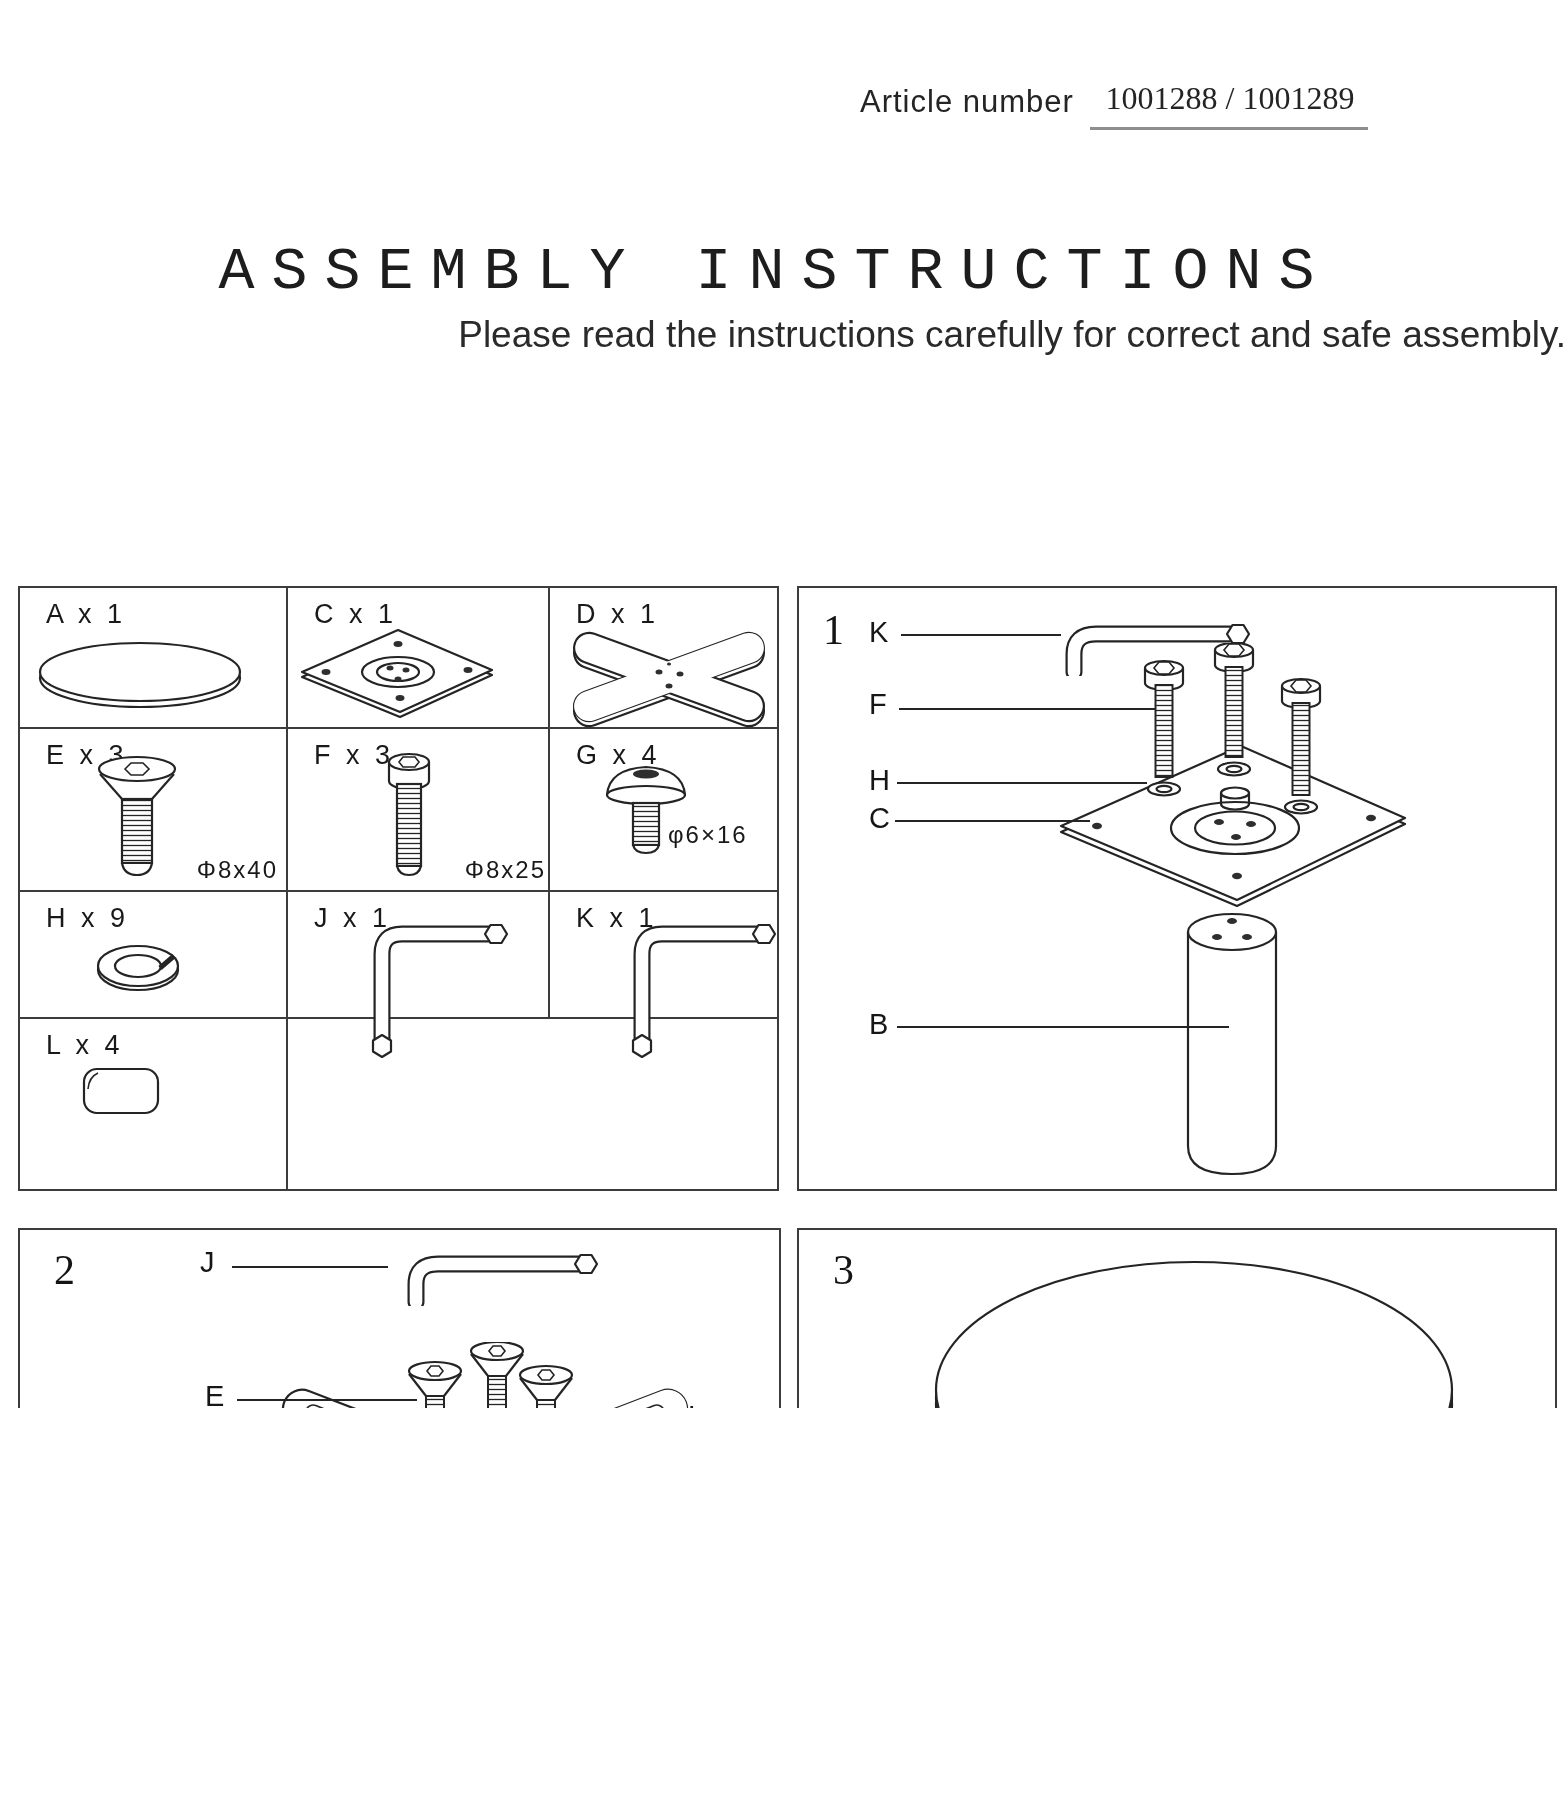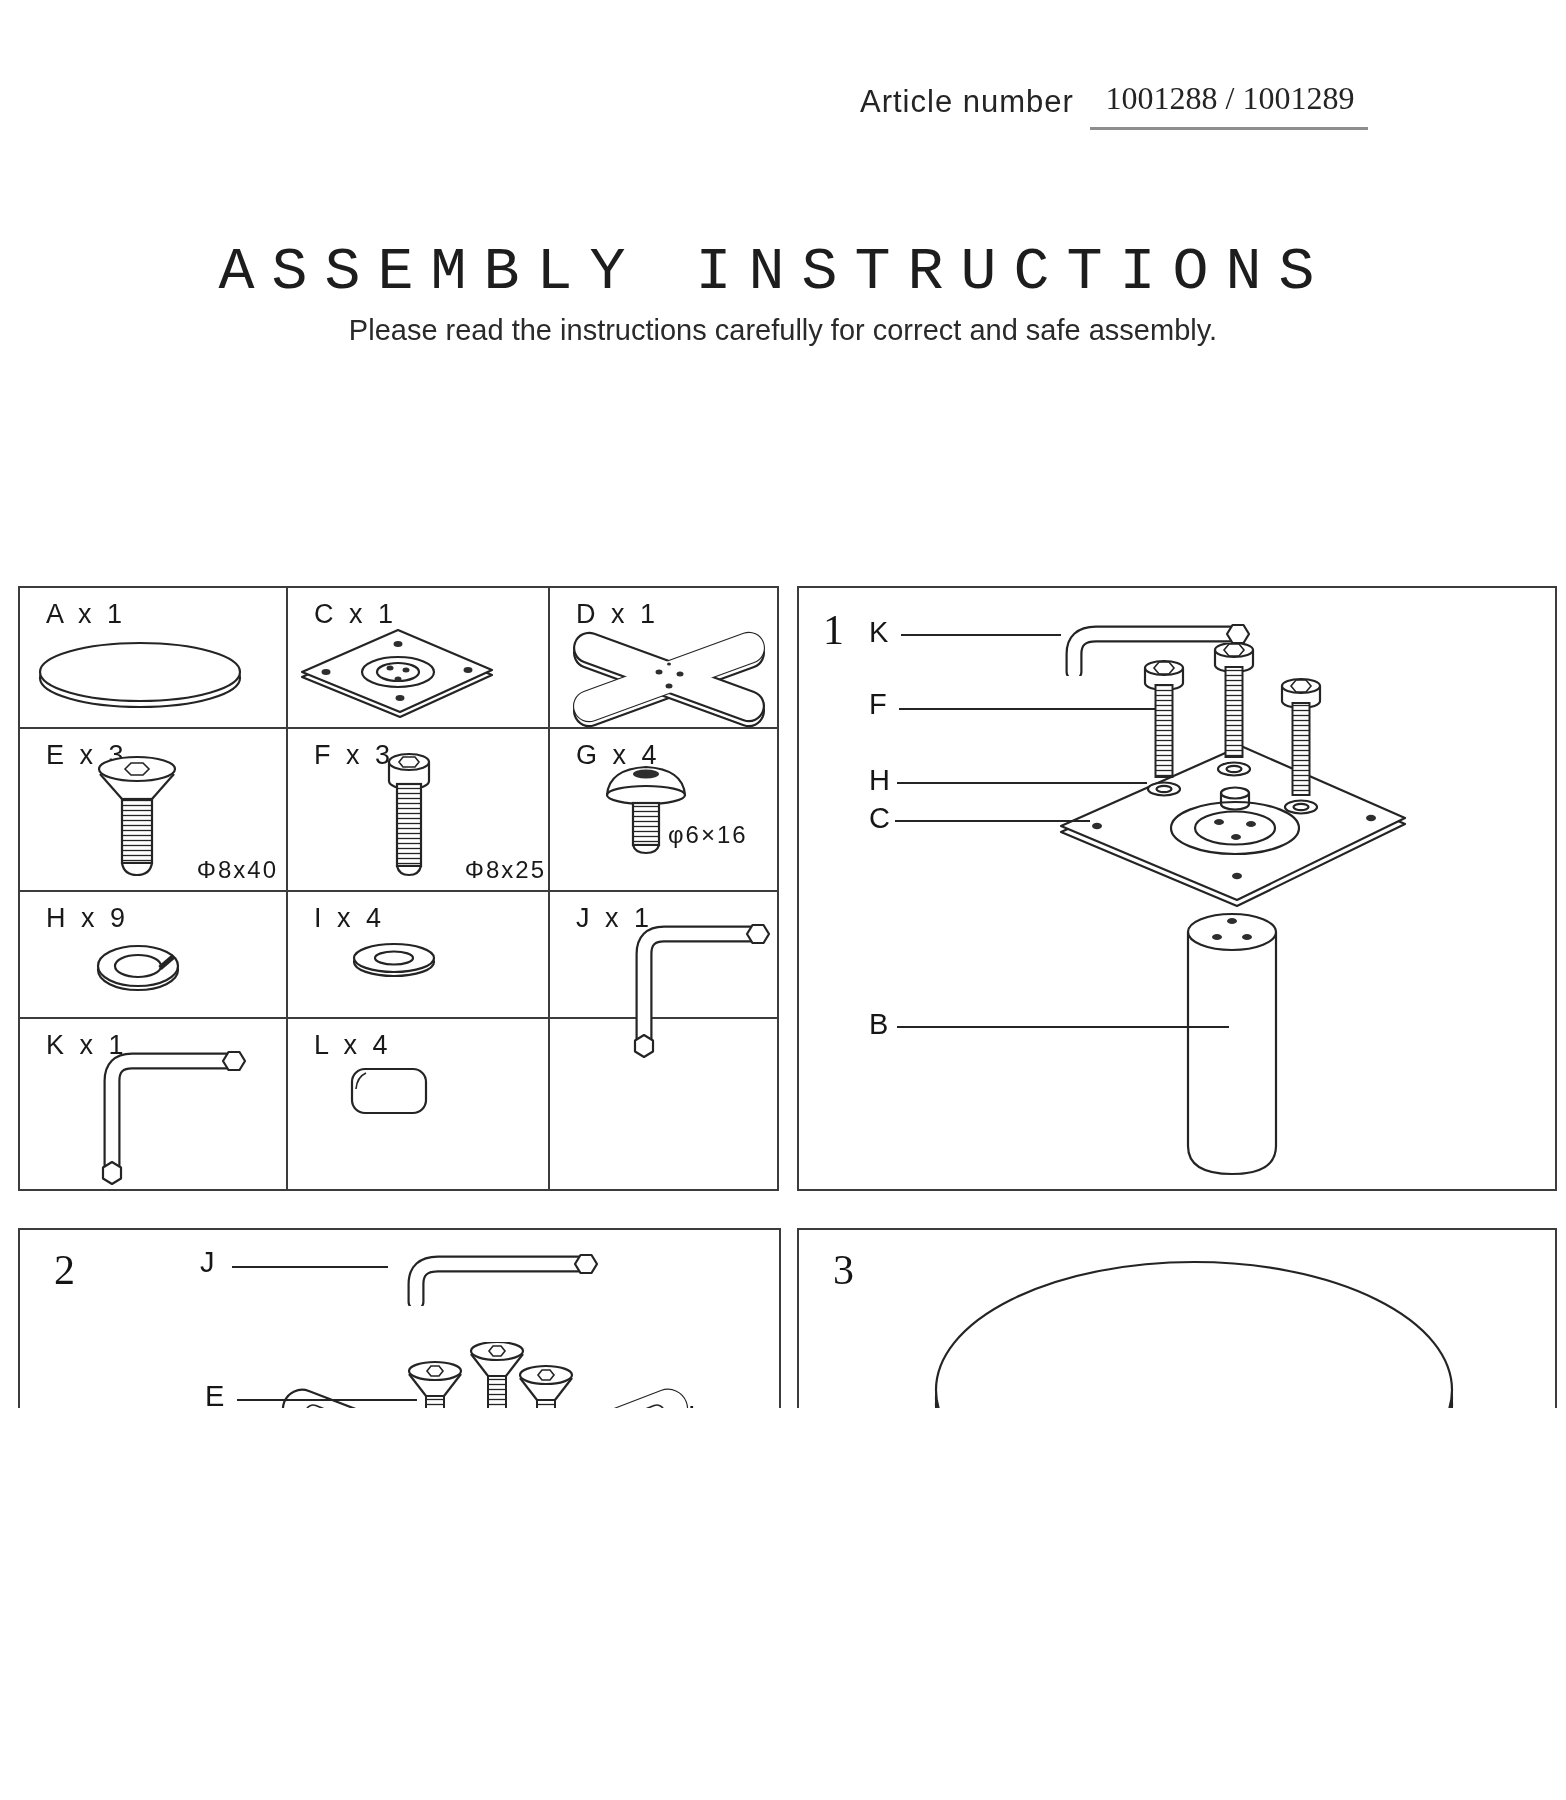--- a/index.html
+++ b/index.html
@@ -6,21 +6,21 @@
   .page{position:relative;width:1566px;height:1408px;background:#fff;overflow:hidden;
         font-family:"Liberation Sans",sans-serif;color:#1c1c1c}
   .abs{position:absolute}
   
   .art-label{position:absolute;left:860px;top:84px;font-size:31px;letter-spacing:1px;color:#242424}
   .art-value{position:absolute;left:1092px;top:80px;width:276px;text-align:center;
              font-family:"Liberation Serif",serif;font-size:32px;color:#242424}
   .art-rule{position:absolute;left:1090px;top:127px;width:278px;border-top:3px solid #8e8e8e}
   .title{position:absolute;left:0;right:16px;top:238px;text-align:center;
          font-family:"Liberation Mono",monospace;font-size:60px;letter-spacing:17px;color:#1d1d1d;white-space:nowrap}
-  .subtitle{position:absolute;left:0;right:0;top:314px;text-align:center;font-size:29px;color:#2a2a2a}
+  .subtitle{position:absolute;left:0;right:0;top:314px;text-align:right;font-size:37px;color:#2a2a2a}
   
   .panel{position:absolute;border:2.5px solid #3c3c3c;background:#fff}
   .parts{left:18px;top:586px;width:757px;height:601px;display:grid;
          grid-template-columns:268px 262px 1fr;grid-template-rows:141px 163px 127px 1fr}
   .cell{position:relative;border-right:2px solid #3c3c3c;border-bottom:2px solid #3c3c3c}
   .cell:nth-child(3n){border-right:none}
   .cell:nth-child(n+10){border-bottom:none}
   .cell-label{position:absolute;top:11px;left:26px;font-size:27px;letter-spacing:4px;color:#191919}
   .note{position:absolute;font-size:24px;letter-spacing:2px;color:#191919}
   .stepnum{position:absolute;font-family:"Liberation Serif",serif;font-size:42px;color:#141414}
@@ -154,28 +154,20 @@
     <div class="cell">
       <div class="cell-label">H x 9</div>
       <svg class="abs" style="left:64px;top:40px" width="108" height="72">
         <ellipse class="wh" cx="54" cy="38" rx="40" ry="20"></ellipse>
         <ellipse class="wh" cx="54" cy="34" rx="40" ry="20"></ellipse>
         <ellipse class="wh" cx="54" cy="34" rx="23" ry="11"></ellipse>
         <line class="ln" style="stroke-width:5px" x1="90" y1="24" x2="76" y2="36"></line>
       </svg>
     </div>
 
-    <div class="cell">
-      <div class="cell-label">I x 4</div>
-      <svg class="abs" style="left:54px;top:40px" width="104" height="60">
-        <ellipse class="wh" cx="52" cy="30" rx="40" ry="14"></ellipse>
-        <ellipse class="wh" cx="52" cy="26" rx="40" ry="14"></ellipse>
-        <ellipse class="wh" cx="52" cy="26" rx="19" ry="6.5"></ellipse>
-      </svg>
-    </div>
 
     <div class="cell">
       <div class="cell-label">J x 1</div>
       <svg class="abs" style="left:64px;top:16px" width="165" height="152">
         <path class="keyO" d="M30,132 L30,46 Q30,26 50,26 L138,26"></path>
         <path class="keyI" d="M30,132 L30,46 Q30,26 50,26 L138,26"></path>
         <polygon class="wh" points="133,26 138.5,17 149.5,17 155,26 149.5,35 138.5,35"></polygon>
         <polygon class="wh" points="30,127 21,132.5 21,143.5 30,149 39,143.5 39,132.5"></polygon>
       </svg>
     </div>

